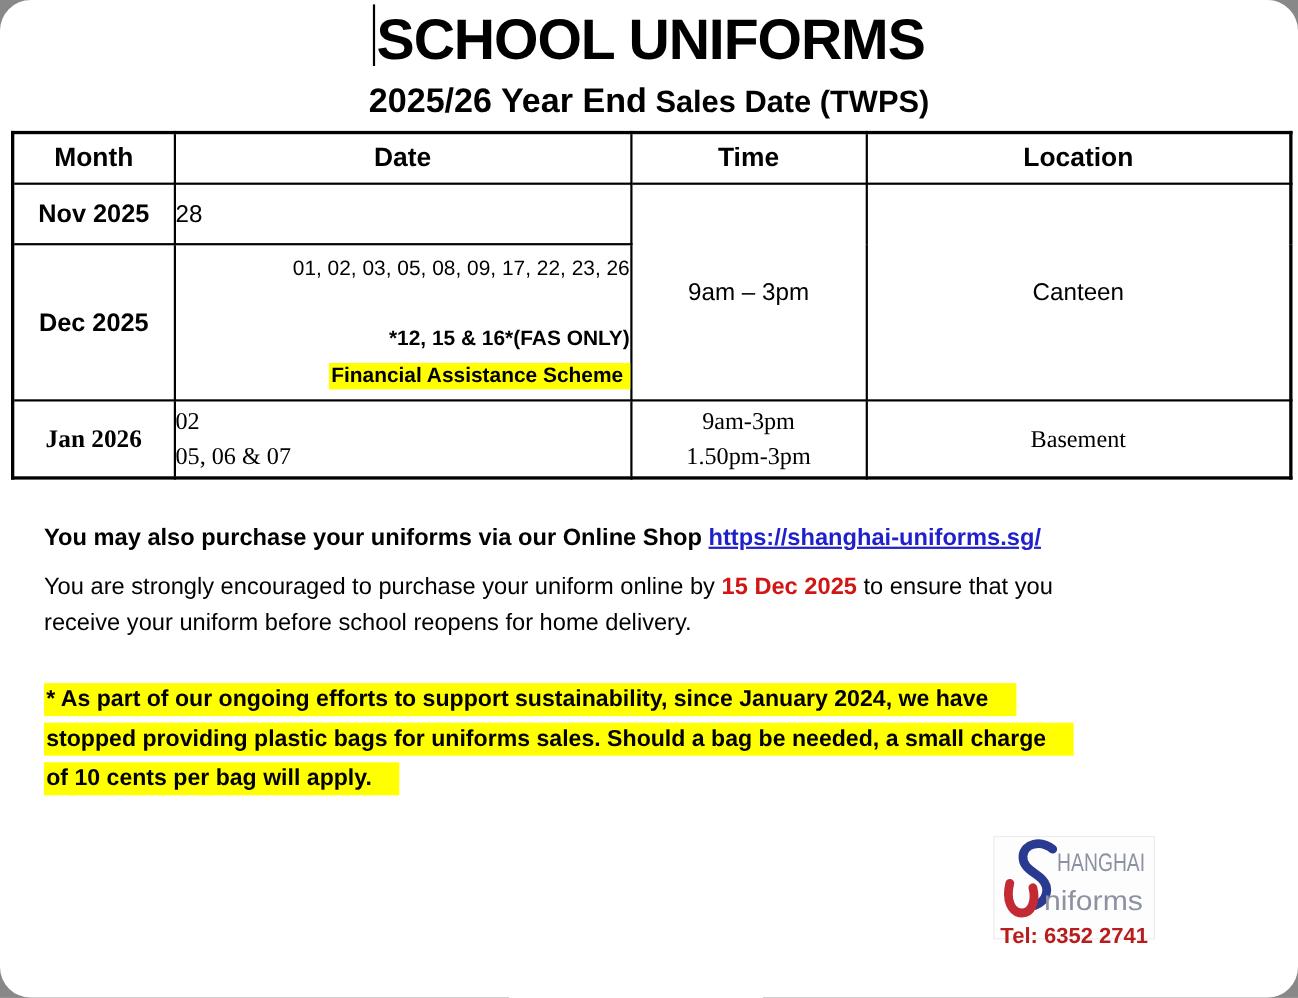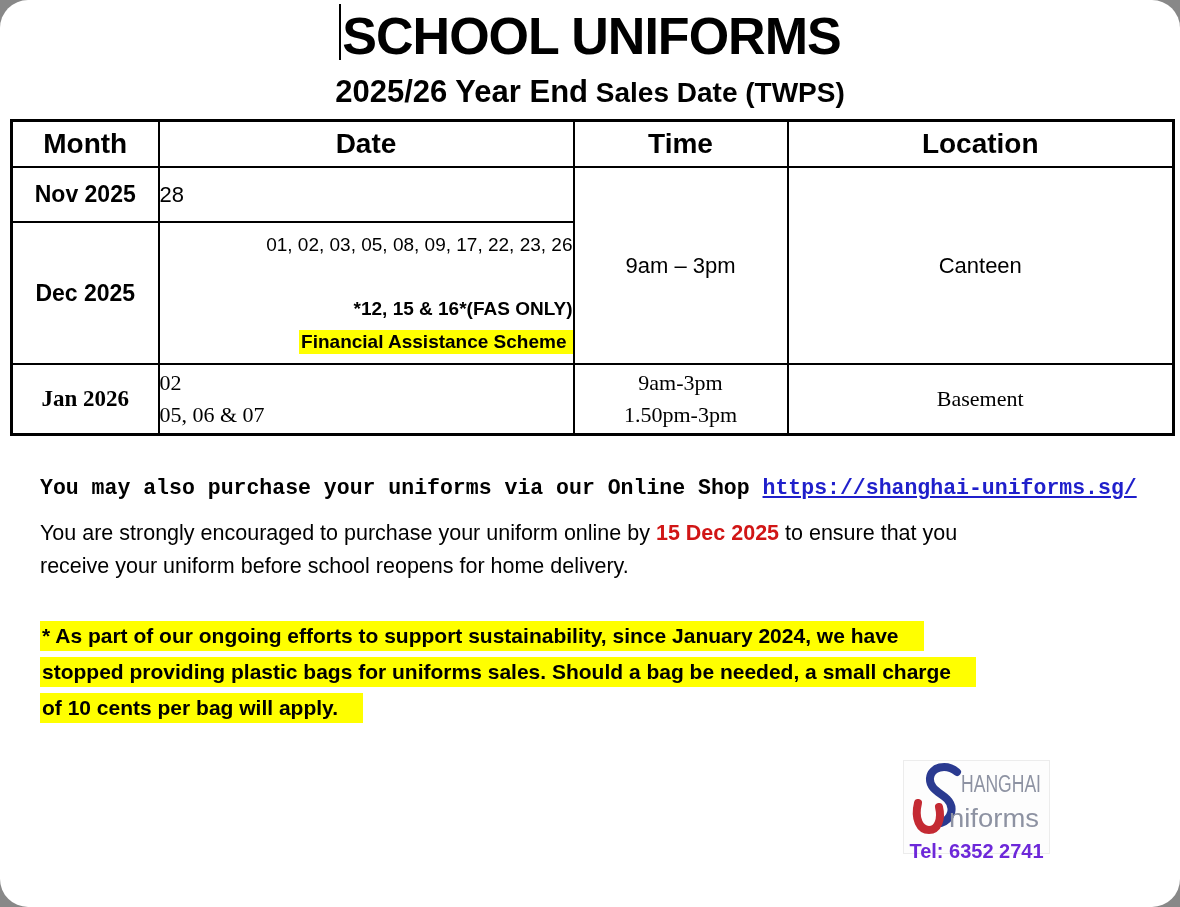--- a/index.html
+++ b/index.html
@@ -22,50 +22,50 @@
   .subtitle-primary{font-size:31px;font-weight:bold;}
   .subtitle-secondary{font-size:28px;font-weight:bold;}
 
   
   table.sales{
     position:absolute;top:119px;left:10px;
     width:1162px;border-collapse:collapse;table-layout:fixed;
     border:3px solid #000;
   }
   table.sales td,table.sales th{border:2px solid #000;padding:0;vertical-align:middle;}
-  th.colhead{font-size:28px;font-weight:bold;text-align:center;height:44px;}
+  th.colhead{font-size:24px;font-weight:bold;text-align:center;height:44px;}
   tr.row-nov{height:55px;}
   tr.row-dec{height:142px;}
   tr.row-jan{height:70px;font-family:Liberation Serif, serif;}
   td.month-cell{font-size:23px;font-weight:bold;text-align:center;}
   td.date-cell{font-size:22px;text-align:left;padding-left:9px;vertical-align:middle;}
   td.center-cell{font-size:22px;text-align:center;}
   td.date-cell-dec{font-size:19px;text-align:right;padding:6px 4px 4px 9px;vertical-align:top;}
   .dec-line{line-height:33px;}
   .dec-gap{height:31px;}
   .bold{font-weight:bold;}
   .hl{background:#ffff00;}
   .fas-hl{background:#ffff00;font-weight:bold;padding:1px 6px 2px 2px;margin-left:-2px;}
   .two-line div{line-height:32px;}
 
   
-  .p-shop{position:absolute;top:473px;left:40px;font-size:21.5px;font-weight:bold;line-height:30px;white-space:nowrap;font-family:Liberation Mono, monospace;}
+  .p-shop{position:absolute;top:473px;left:40px;font-size:21.5px;font-weight:bold;line-height:30px;white-space:nowrap;}
   .p-shop a{color:#1f1fcb;text-decoration:underline;font-weight:bold;cursor:pointer;}
   .p-encourage{position:absolute;top:517px;left:40px;font-size:21.5px;line-height:33px;}
   .deadline{color:#d11616;font-weight:bold;}
   .p-notice{position:absolute;top:618px;left:40px;font-size:21px;font-weight:bold;line-height:36px;}
   .p-notice .hl{padding:3px 25px 4px 2px;}
 
   
   .logo-box{
     position:absolute;top:760px;left:903px;width:147px;height:94px;
     background:#fdfdfd;border:1px solid #ececec;box-sizing:border-box;
   }
   .tel{position:absolute;top:840px;left:903px;width:147px;text-align:center;
-       font-size:20px;font-weight:bold;color:#6d28d9;white-space:nowrap;}
+       font-size:20px;font-weight:bold;color:#b91c1c;white-space:nowrap;}
 </style>
 </head>
 <body>
 
 <div class="page">
 
   <div class="title-wrap">
     <span class="text-cursor"></span><span class="title">SCHOOL UNIFORMS</span>
   </div>
   <div class="subtitle-wrap">

